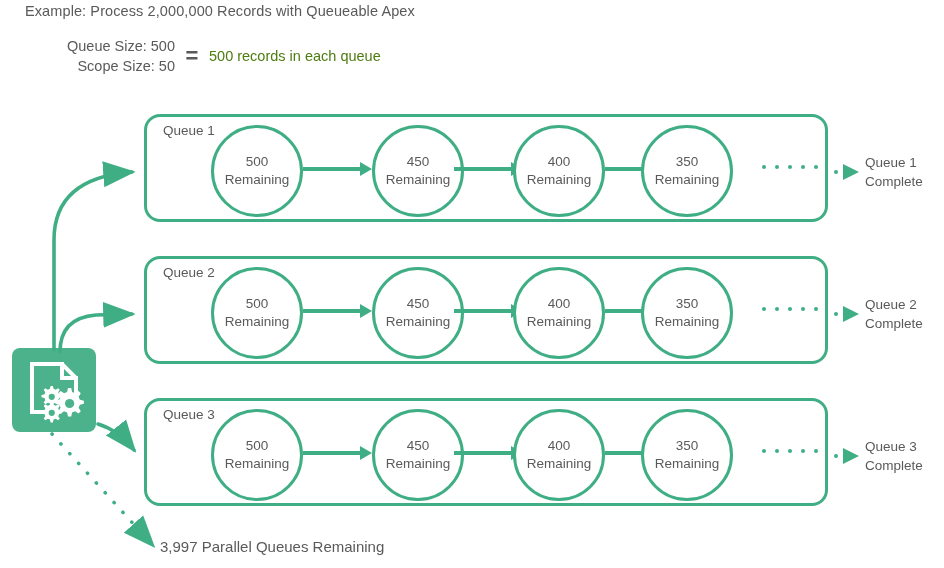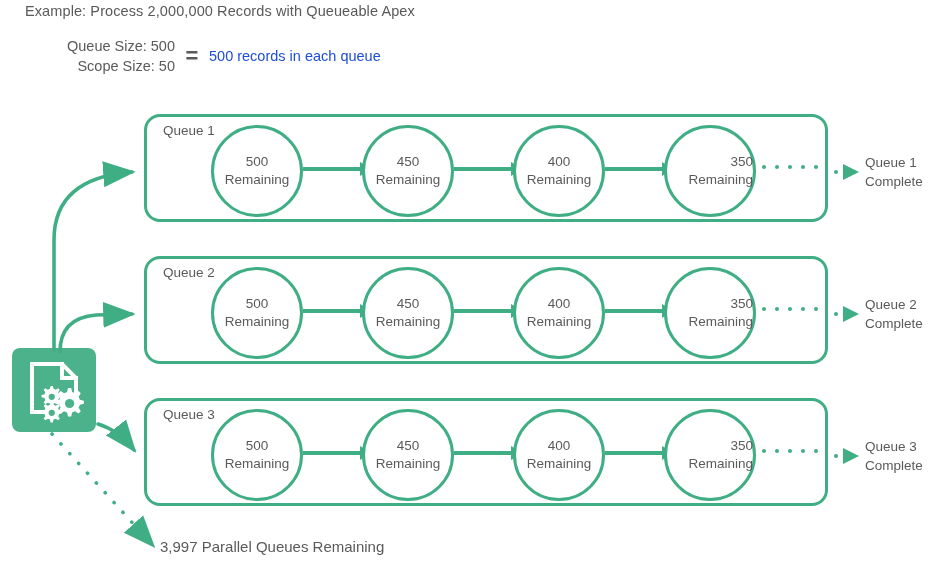--- a/index.html
+++ b/index.html
@@ -46,21 +46,21 @@
   #eq-sign {
     width: 34px;
     text-align: center;
     font-size: 22px;
     font-weight: bold;
     color: #5a5a5a;
     line-height: 40px;
   }
   #eq-right {
     font-size: 14.5px;
-    color: #1d4ed8;
+    color: #4d7c0f;
     line-height: 20px;
     white-space: nowrap;
   }
   .eq-line { display:block; }
 
   
   #source-icon {
     position: absolute;
     left: 12px;
     top: 348px;
@@ -109,23 +109,23 @@
     justify-content: center;
     font-size: 13.5px;
     color: #5a5a5a;
     line-height: 18px;
     background: #ffffff;
   }
   .node .n-val { display: block; }
   .node .n-sub { display: block; }
 
   .node-0 { left: 64px; }
-  .node-1 { left: 215px; }
+  .node-1 { left: 225px; }
   .node-2 { left: 366px; }
-  .node-3 { left: 517px; align-items: flex-end; }
+  .node-3 { left: 494px; }
 
   
   .link {
     position: absolute;
     top: 50px;
     width: 60px;
     height: 4px;
     background: #3fae84;
   }
   .link::after {

